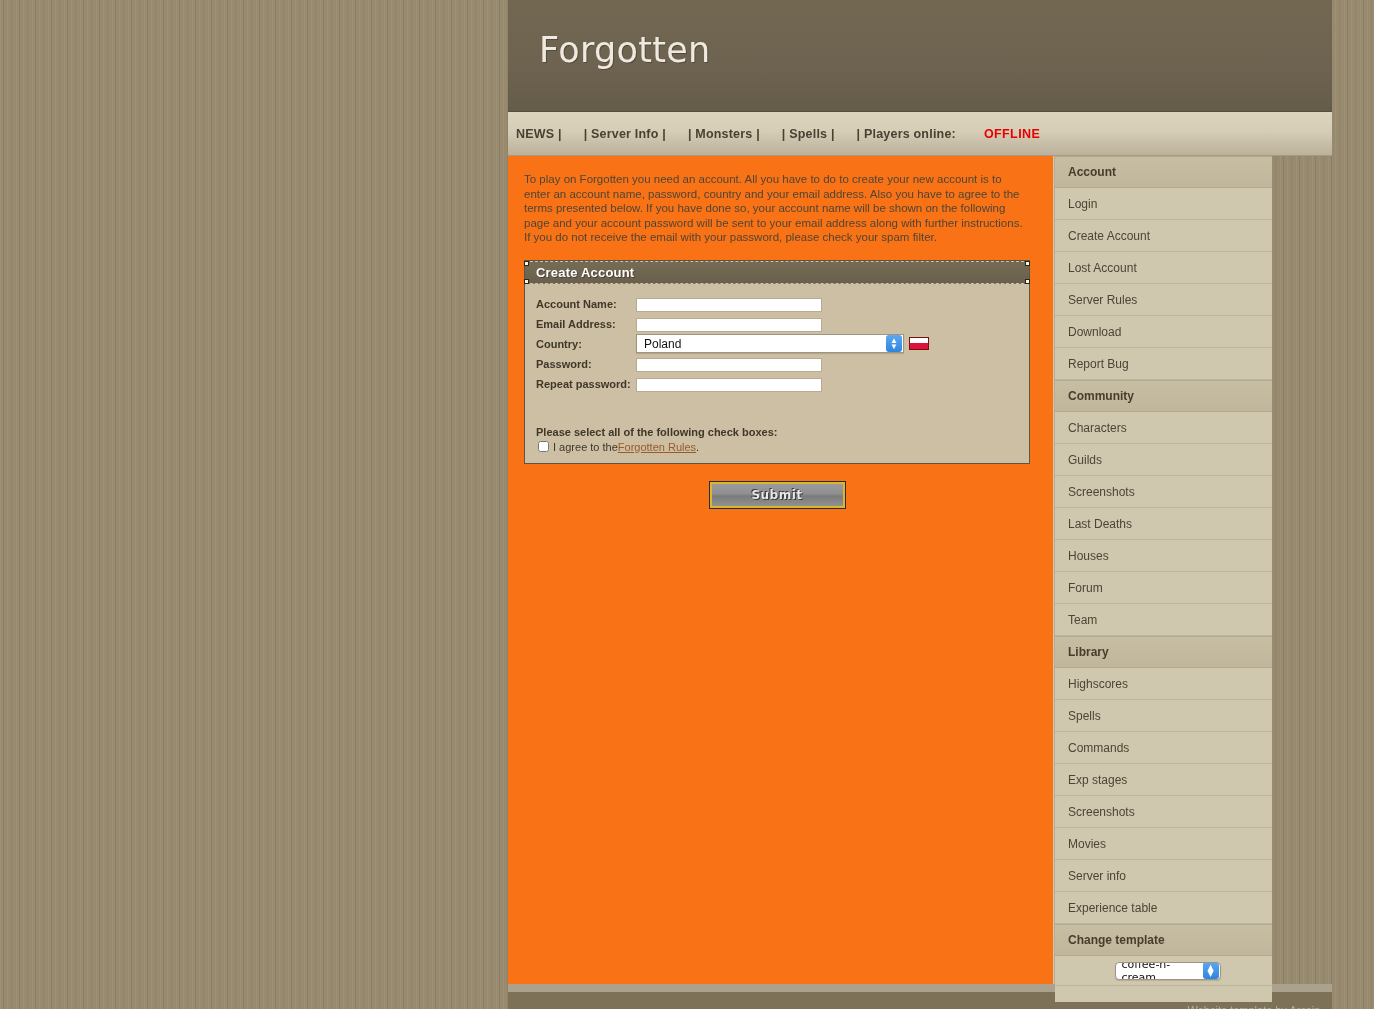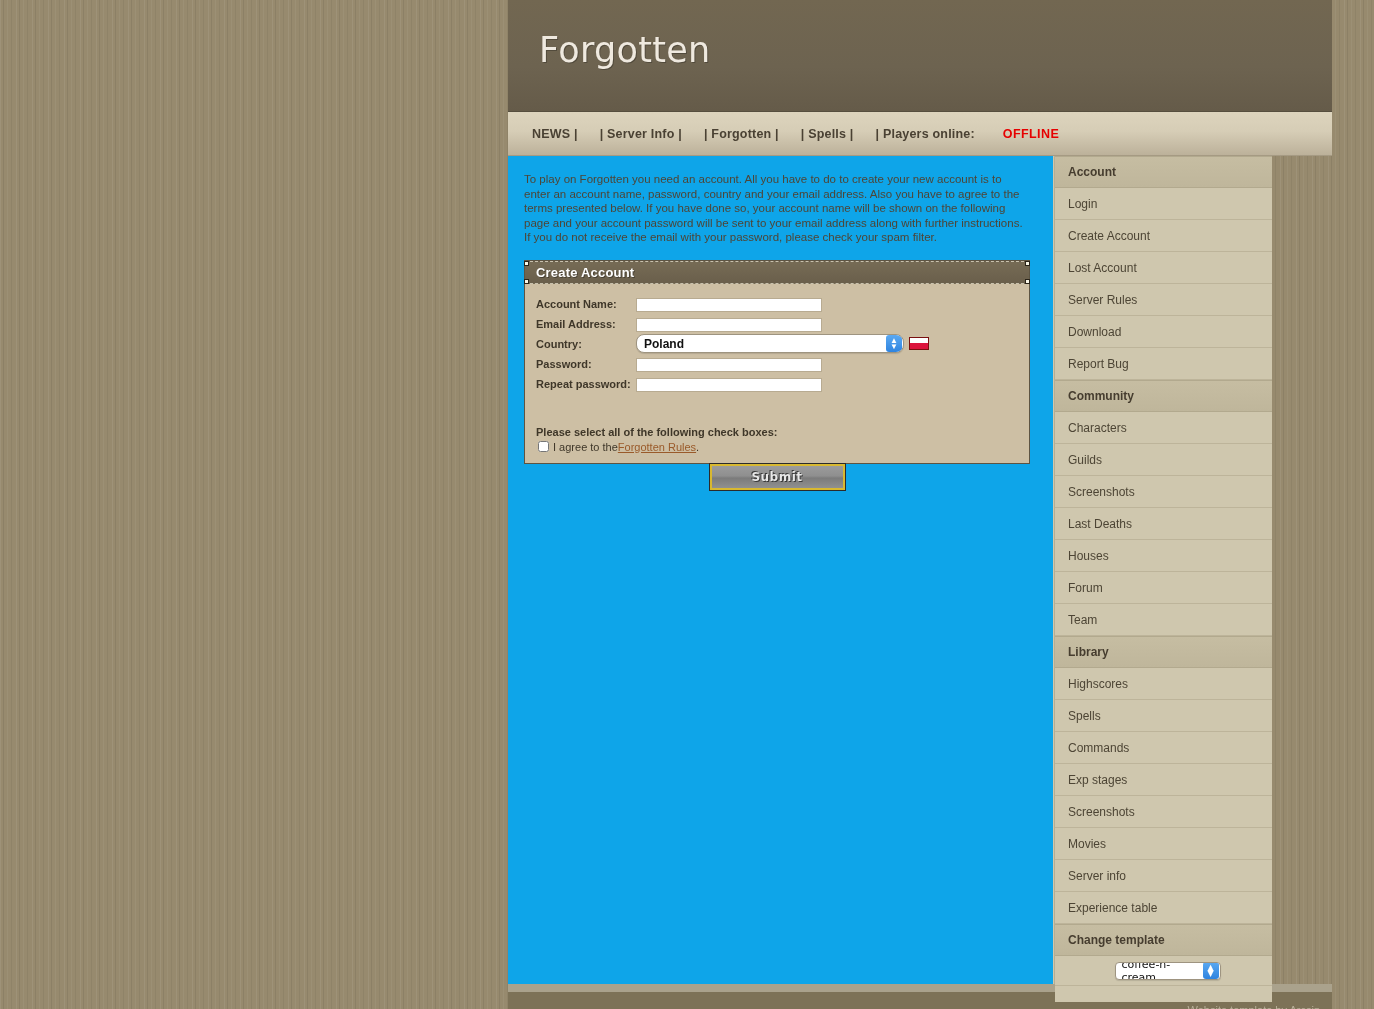--- a/index.html
+++ b/index.html
@@ -45,34 +45,34 @@
     text-shadow:1px 1px 0 rgba(0,0,0,0.25);
     font-family:"DejaVu Sans", sans-serif;
   }
 
   
   #navbar {
     height:44px;
     background:linear-gradient(to bottom,#ddd4bd 0%, #d6cdb6 45%, #bcb19a 100%);
     border-bottom:1px solid #a59a83;
     display:flex; align-items:center;
-    padding-left:24px;
+    padding-left:8px;
     font-size:12.5px; font-weight:bold; color:#4a4133;text-align:center;
   }
   #navbar a {
     color:#4a4133; text-decoration:none; white-space:nowrap;
     margin-right:22px; letter-spacing:0.2px;
   }
   #navbar .status { color:#e60000; font-weight:bold; letter-spacing:0.4px; margin-left:6px;}
 
   
   #cols { display:flex; height:828px; align-items:stretch; }
 
   #main {
-    width:546px; background:#0ea5e9;
+    width:546px; background:#f97316;
     border-right:1px solid #cfc8ad;
     position:relative;
     padding:16px 14px 0 16px;
   }
   #intro {
     font-size:11.5px; color:#4e4536; line-height:14.5px;
     width:505px;
   }
 
   
@@ -107,46 +107,45 @@
     height:20px; width:100px; padding-right:6px; white-space:nowrap;
   }
   input.txt {
     width:186px; height:14px; border:1px solid #b8ab91;
     background:#ffffff; font-size:11px; padding:0 3px;
     font-family:"Liberation Sans", sans-serif; outline:none;
   }
   .sel-wrap { display:flex; align-items:center; height:20px; }
   .fake-select {
     width:268px; height:19px; background:#fff;
-    border:1px solid #9e9480; border-radius:8px;
+    border:1px solid #9e9480; border-radius:0;
     display:flex; align-items:center; justify-content:space-between;
     font-size:12px; color:#111; padding-left:7px;
     box-shadow:0 1px 1px rgba(0,0,0,0.12);
     overflow:hidden;
-    font-weight:bold;
   }
   .sel-arrow {
     width:16px; height:17px; margin-right:1px;
     background:linear-gradient(to bottom,#5aa9f2,#2f84e0);
     border-radius:3px; color:#fff; font-size:8px;
     display:flex; flex-direction:column; align-items:center; justify-content:center;
     line-height:6px;
   }
   .flag {
     width:20px; height:13px; margin-left:5px;
     border:1px solid #7a1010;
     background:linear-gradient(to bottom,#ffffff 0%,#ffffff 50%,#dc143c 50%,#dc143c 100%);
   }
   #checks { margin-top:32px; padding-left:0; }
   #checks .hdr { font-size:11px; font-weight:bold; color:#3f3729; margin-bottom:3px; }
   #checks .row { display:flex; align-items:center; font-size:11px; color:#3f3729; }
   #checks input[type=checkbox]{ width:11px; height:11px; margin:0 4px 0 2px; }
   #checks a { color:#9a5a2a; }
 
-  #submit-wrap { text-align:center; width:506px; }
+  #submit-wrap { text-align:center; margin-top:18px; width:506px; }
   #submit-btn {
     display:inline-block; width:135px; height:26px;
     border:2px solid #d8b830;
     background:linear-gradient(to bottom,#9b9b9b 0%, #8f8f8f 45%, #7b7b7b 55%, #909090 100%);
     color:#e8e8e8; font-size:12px; font-weight:bold;
     line-height:22px; text-align:center;
     text-shadow:1px 1px 0 #3a3a3a, -1px -1px 0 #3a3a3a;
     box-shadow:0 0 0 1px #2b2b2b;
     cursor:pointer; letter-spacing:0.5px;
     font-family:"DejaVu Sans", sans-serif;
@@ -201,21 +200,21 @@
 
 <div id="page">
 
   <div id="header">
     <div id="site-title">Forgotten</div>
   </div>
 
   <div id="navbar">
     <a href="#">NEWS |</a>
     <a href="#">| Server Info |</a>
-    <a href="#">| Forgotten |</a>
+    <a href="#">| Monsters |</a>
     <a href="#">| Spells |</a>
     <a href="#">| Players online:</a>
     <span class="status">OFFLINE</span>
   </div>
 
   <div id="cols">
 
     <div id="main">
 
       <div id="intro">To play on Forgotten you need an account. All you have to do to create your new account is to enter an account name, password, country and your email address. Also you have to agree to the terms presented below. If you have done so, your account name will be shown on the following page and your account password will be sent to your email address along with further instructions. If you do not receive the email with your password, please check your spam filter.</div>

